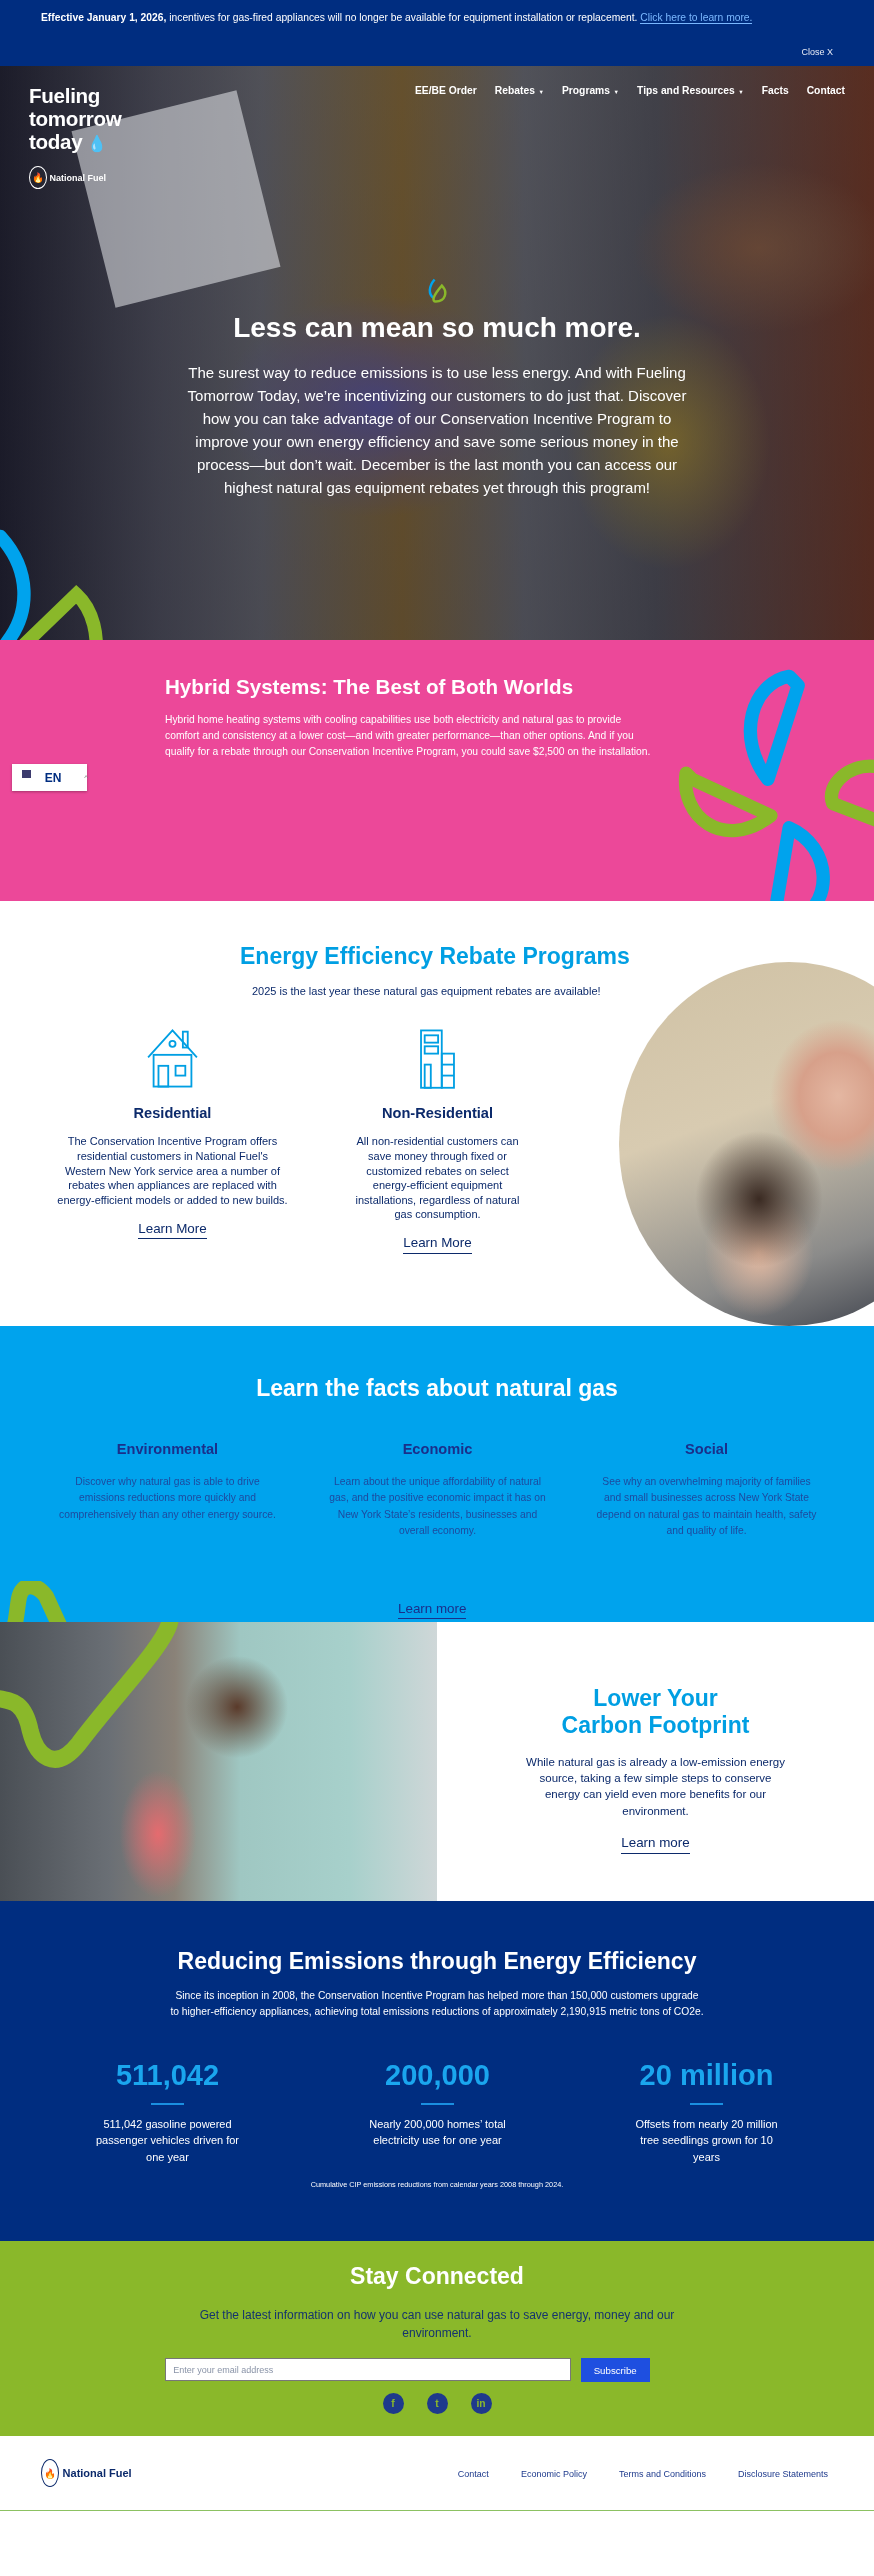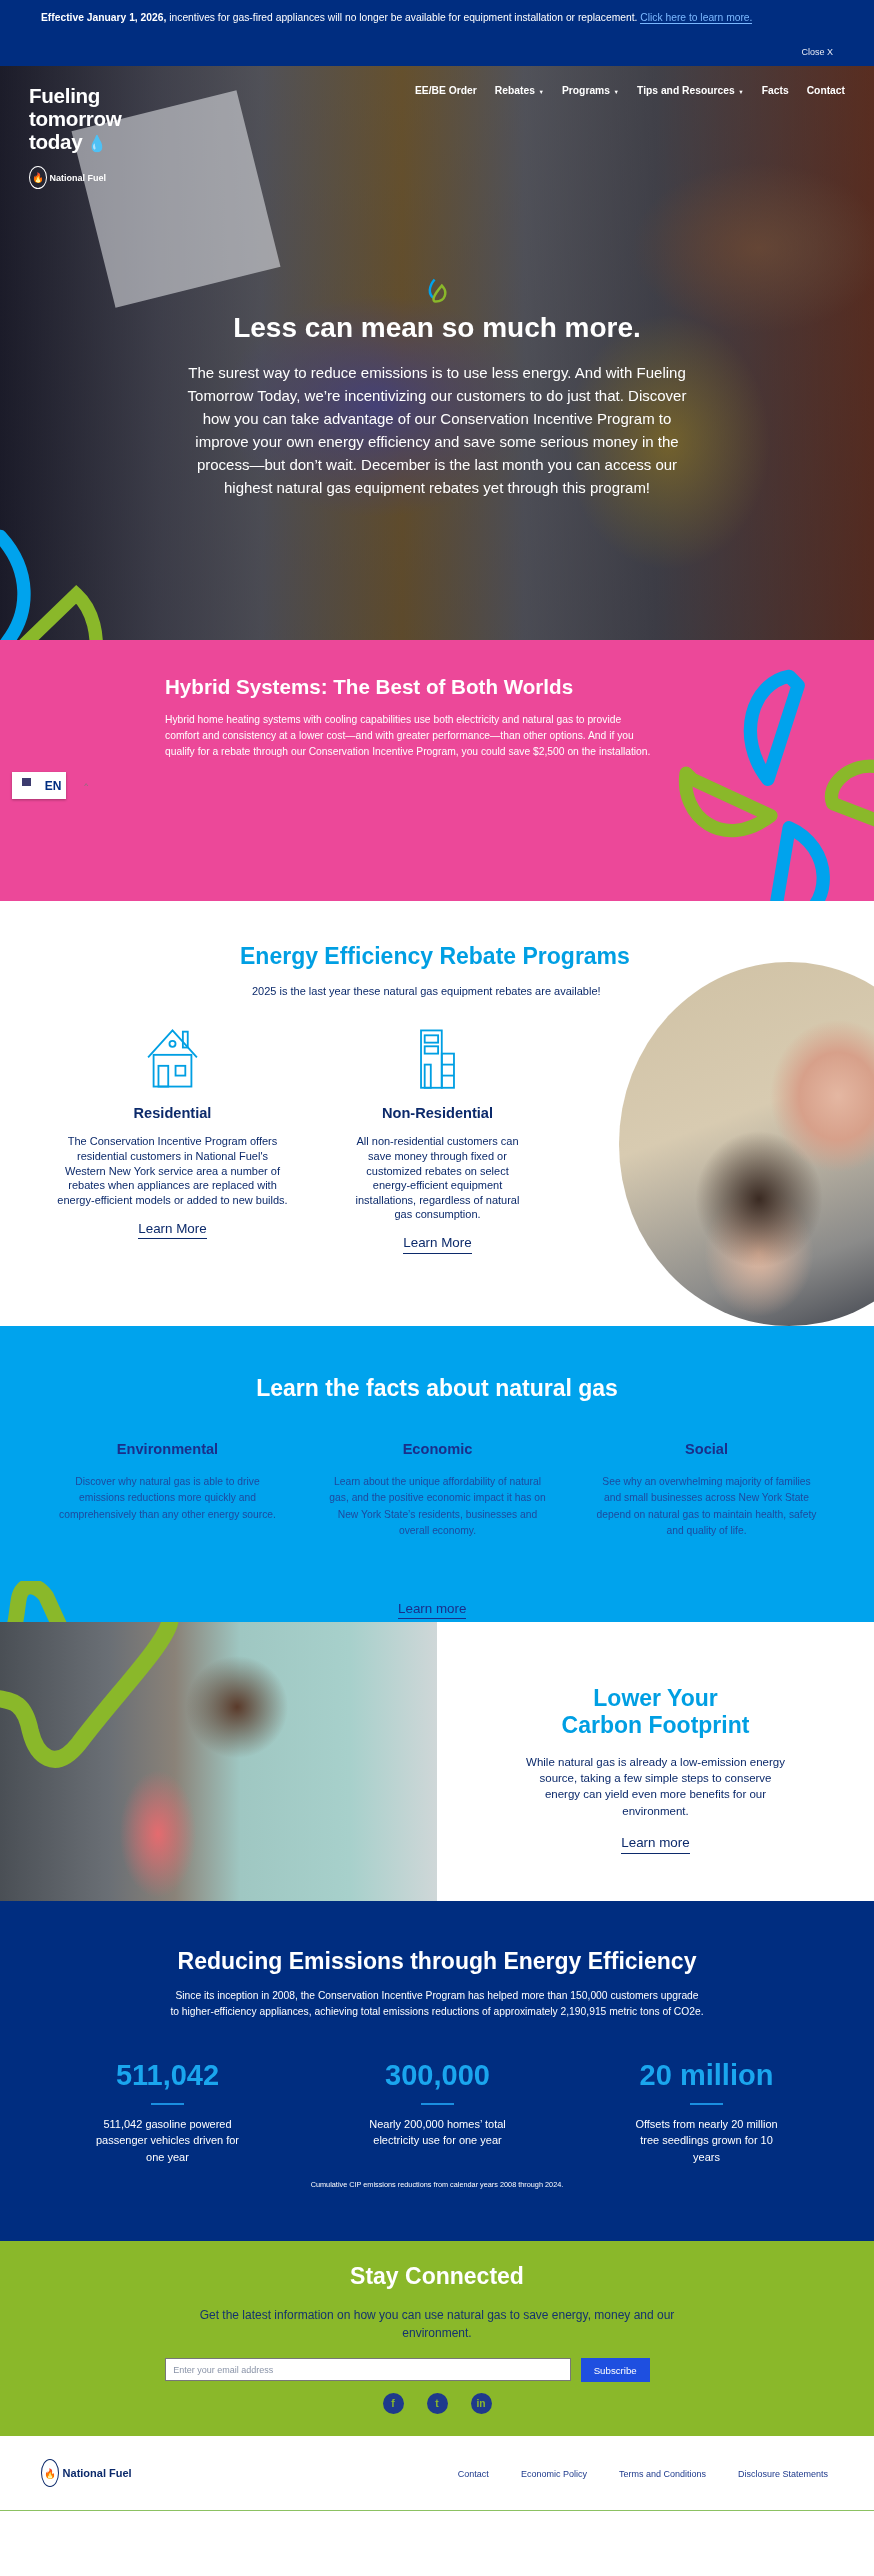--- a/index.html
+++ b/index.html
@@ -29,21 +29,21 @@
   .nav .caret { font-size: 5.5px; margin-left: 3.6px; vertical-align: middle; }
   .hero-content { position: absolute; left: 176px; width: 522px; top: 211px; text-align: center; color: #fff; }
   .hero-content h1 { font-size: 28px; font-weight: bold; margin-top: 6px; }
   .hero-content p { font-size: 15px; line-height: 23px; margin-top: 17px; }
   .deco { position: absolute; }
 
   
   .hybrid { background: #ec4899; height: 261px; position: relative; color: #fff; overflow: hidden; }
   .hybrid h2 { position: absolute; left: 165px; top: 35px; font-size: 20.6px; font-weight: bold; }
   .hybrid p { position: absolute; left: 165px; top: 72px; width: 486px; font-size: 10.3px; line-height: 16px; }
-  .lang { position: absolute; left: 12px; top: 132px; width: 54px; height: 27px; background: #fff; display: flex; align-items: center; gap: 23px; padding-left: 9.7px; box-shadow: 0 0.6px 2.4px rgba(0,0,0,.3); z-index: 5; }
+  .lang { position: absolute; left: 12px; top: 124px; width: 75px; height: 27px; background: #fff; display: flex; align-items: center; gap: 23px; padding-left: 9.7px; box-shadow: 0 0.6px 2.4px rgba(0,0,0,.3); z-index: 5; }
   .flag { width: 19.4px; height: 14.6px; border-radius: 1.8px; background: repeating-linear-gradient(#b22234 0 1.8px, #fff 1.8px 3.6px); position: relative; }
   .flag::before { content: ""; position: absolute; left: 0; top: 0; width: 9px; height: 7.3px; background: #3c3b6e; }
   .lang .code { font-weight: bold; font-size: 12px; color: #002d80; }
   .lang .chev { color: #777; font-size: 8px; }
 
   
   .rebates { position: relative; height: 425px; background: #fff; overflow: hidden; }
   .rebates h2 { position: absolute; left: 240px; top: 42px; font-size: 23px; font-weight: bold; color: #009fe3; }
   .rebates .sub { position: absolute; left: 252px; top: 84px; font-size: 11px; color: #0c2a6b; }
   .rcol { position: absolute; top: 127px; width: 231px; text-align: center; }
@@ -246,21 +246,21 @@
 
 <section class="emissions">
   <h2>Reducing Emissions through Energy Efficiency</h2>
   <p class="intro">Since its inception in 2008, the Conservation Incentive Program has helped more than 150,000 customers upgrade to higher-efficiency appliances, achieving total emissions reductions of approximately 2,190,915 metric tons of CO2e.</p>
   <div class="stat" style="left:52px">
     <div class="num">511,042</div>
     <div class="bar"></div>
     <div class="desc">511,042 gasoline powered passenger vehicles driven for one year</div>
   </div>
   <div class="stat" style="left:322px">
-    <div class="num">300,000</div>
+    <div class="num">200,000</div>
     <div class="bar"></div>
     <div class="desc">Nearly 200,000 homes’ total electricity use for one year</div>
   </div>
   <div class="stat" style="left:591px">
     <div class="num">20 million</div>
     <div class="bar"></div>
     <div class="desc">Offsets from nearly 20 million tree seedlings grown for 10 years</div>
   </div>
   <div class="note">Cumulative CIP emissions reductions from calendar years 2008 through 2024.</div>
 </section>

